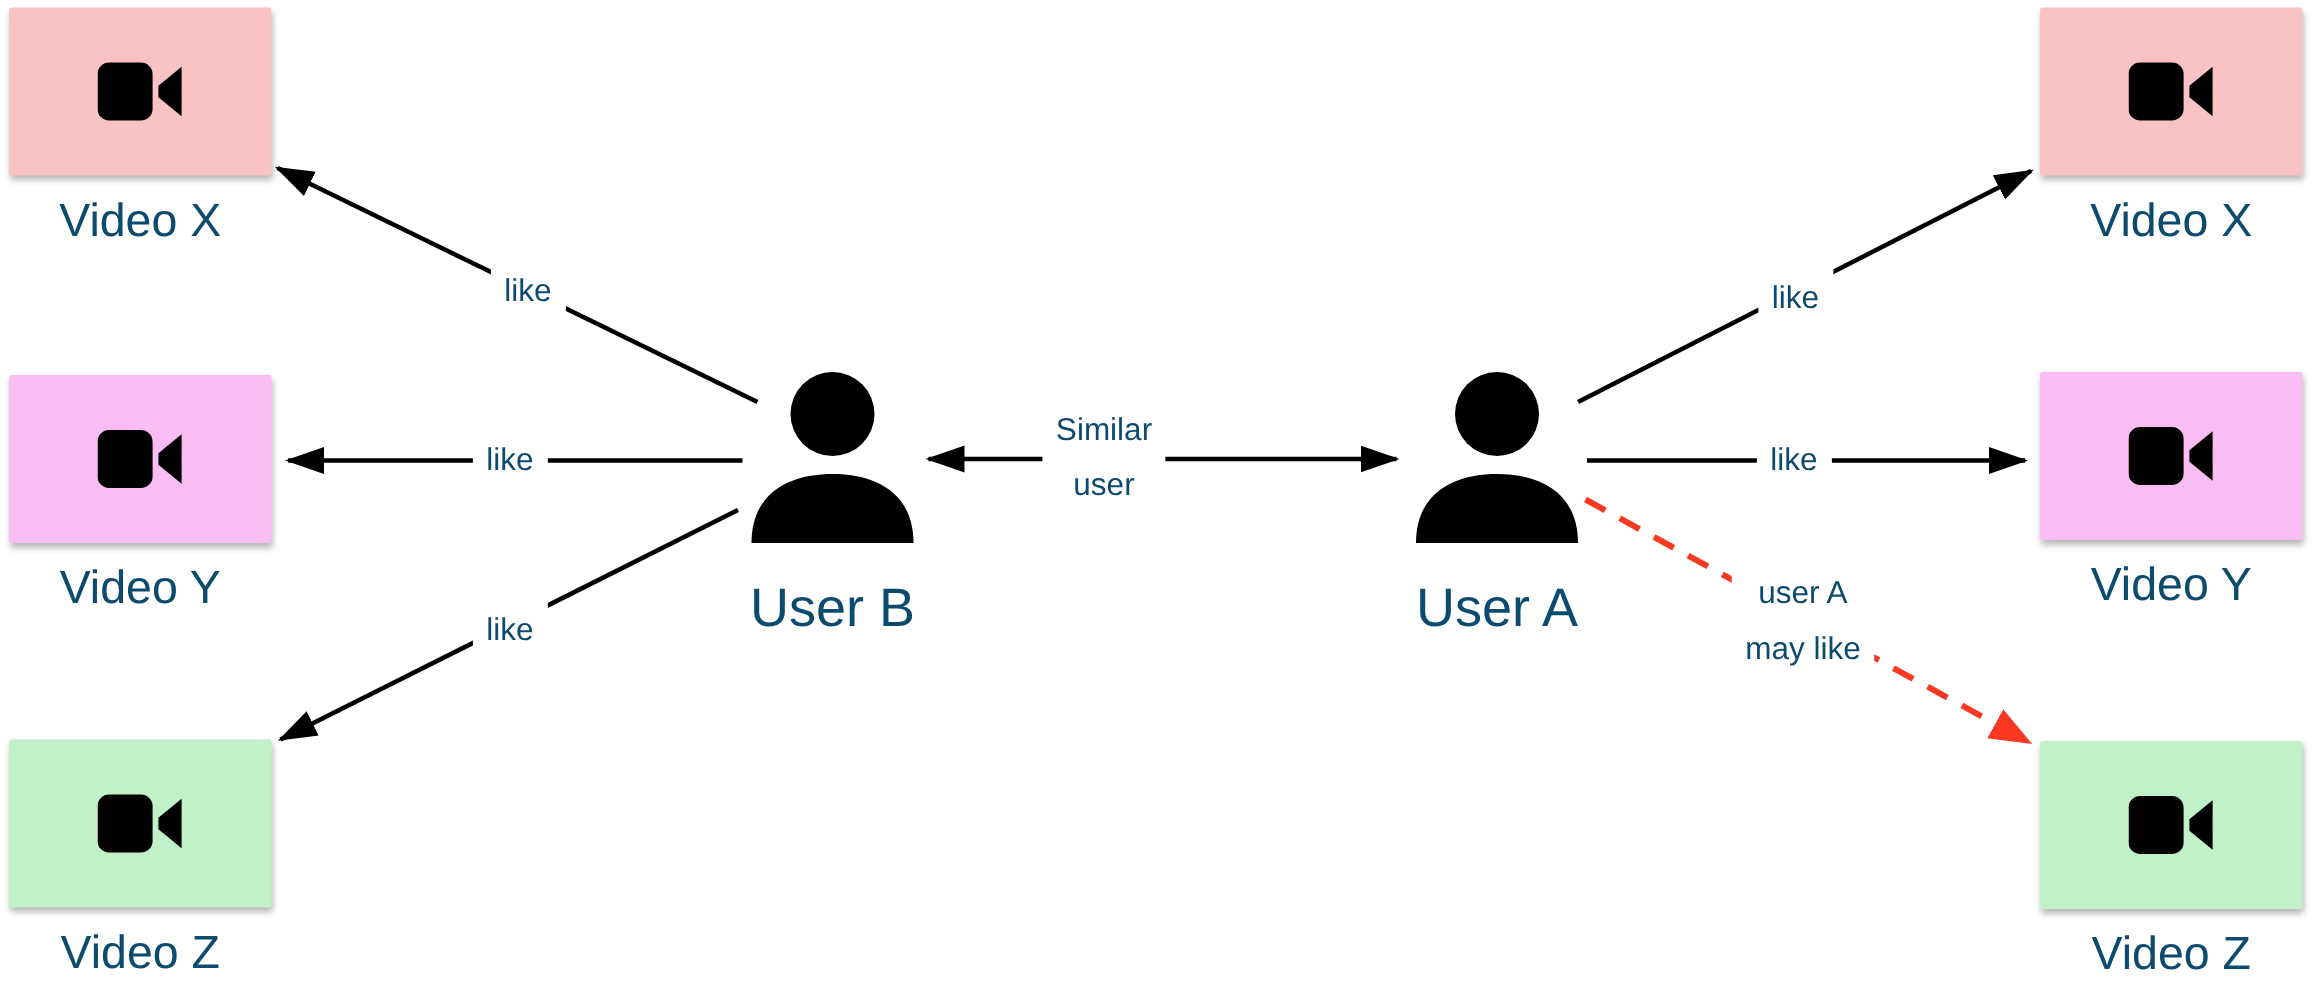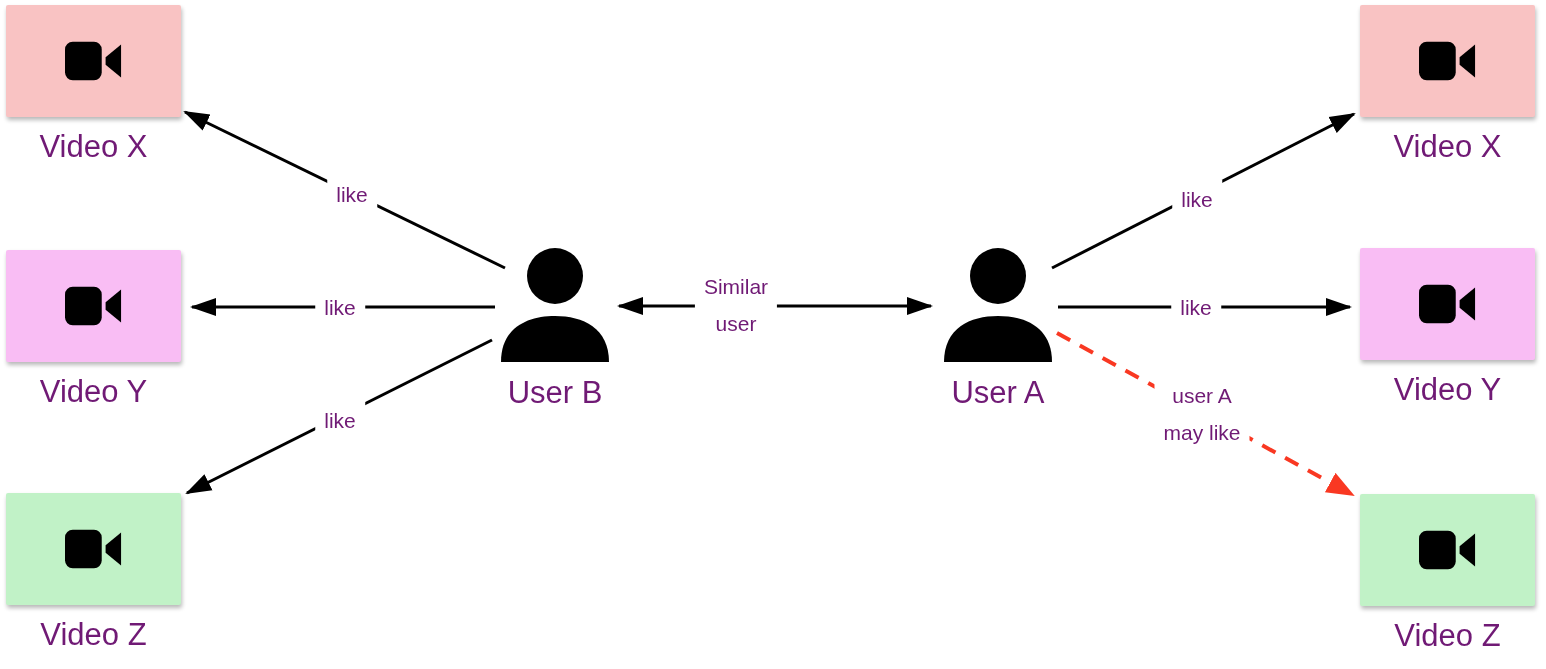--- a/index.html
+++ b/index.html
@@ -1,30 +1,30 @@
 <!DOCTYPE html>
 <html><head>
 <meta charset="utf-8">
 <style>
   html,body { margin:0; padding:0; background:#ffffff; }
   .canvas {
     position:relative; width:1546px; height:669px; overflow:hidden;
     background:#ffffff;
-    font-family:"Liberation Sans", sans-serif; color:#701a75;
+    font-family:"Liberation Sans", sans-serif; color:#0c4a6e;
   }
   .edges-svg { position:absolute; left:0; top:0; width:1546px; height:669px; }
   .video-card { position:absolute; width:175px; text-align:center; }
   .video-box {
     width:175px; height:112px; border-radius:2px;
     display:flex; align-items:center; justify-content:center;
     box-shadow:1px 3px 4px rgba(0,0,0,0.28);
   }
   .video-label { margin-top:13px; font-size:31px; line-height:34px; }
   .person { position:absolute; width:116px; text-align:center; }
-  .person-label { margin-top:8px; font-size:31px; line-height:34px; }
+  .person-label { margin-top:19px; font-size:36px; line-height:34px; }
   .edge-label {
     position:absolute; transform:translate(-50%,-50%);
     background:#ffffff; font-size:21px; line-height:37px;
     padding:1px 9px; text-align:center; white-space:nowrap;
   }
 </style>
 </head>
 <body>
 
 <div class="canvas">

